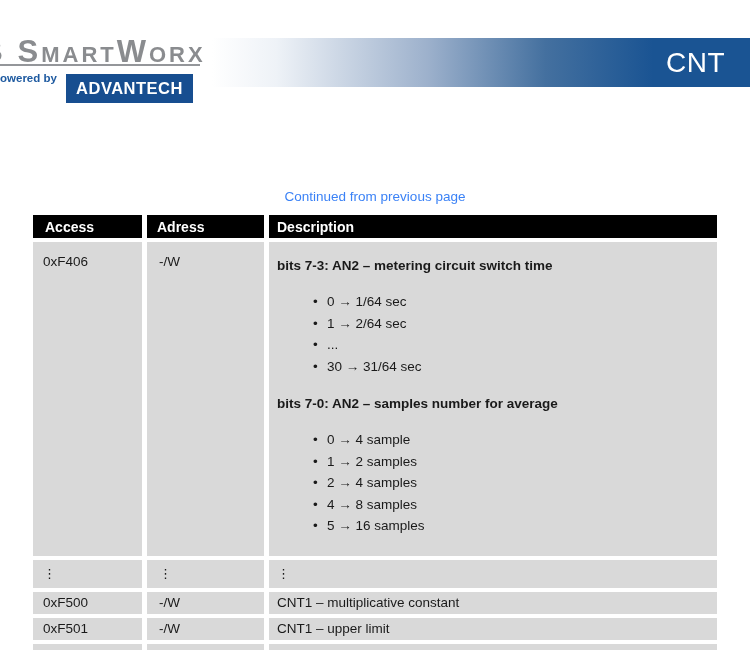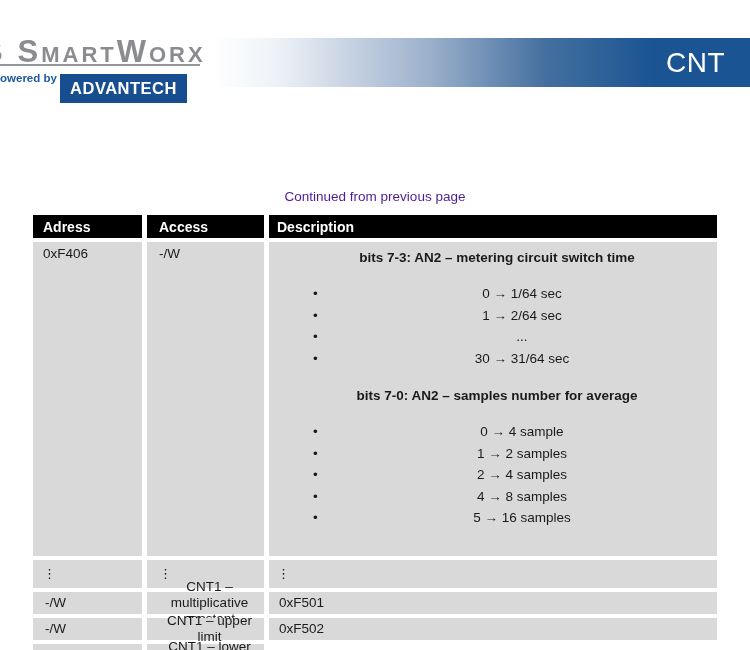--- a/index.html
+++ b/index.html
@@ -23,21 +23,21 @@
   .brand-rule{
     position:absolute;left:0;top:64px;
     width:200px;height:2px;background:#94969a;
   }
   .powered-by{
     position:absolute;left:-7px;top:72px;
     font-size:11.5px;font-weight:700;color:#1e5aa0;
     white-space:nowrap;
   }
   .advantech-box{
-    position:absolute;left:60px;top:74px;
+    position:absolute;left:66px;top:74px;
     width:127px;height:29px;
     background:#174e90;
     display:flex;align-items:center;justify-content:center;
   }
   .advantech-box span{
     color:#ffffff;font-weight:700;font-size:16.5px;letter-spacing:0.5px;
   }
   .header-bar{
     position:absolute;left:212px;top:38px;
     width:538px;height:49px;
@@ -45,41 +45,41 @@
     display:flex;align-items:center;justify-content:flex-end;
   }
   .page-tag{
     color:#ffffff;font-size:28px;letter-spacing:0.5px;
     padding-right:25px;
   }
 
   
   .continued-note{
     position:absolute;left:33px;top:189px;width:684px;
-    text-align:center;font-size:13.5px;color:#4c1d95;
+    text-align:center;font-size:13.5px;color:#3b82f6;
   }
 
   
   .reg-table{
     position:absolute;left:33px;top:215px;width:684px;
     display:grid;
     grid-template-columns:109px 117px 448px;
     column-gap:5px;row-gap:4px;
   }
   .cell{background:#d9d9d9;font-size:13.5px;line-height:16px;}
   .cell.th{
     background:#000000;color:#ffffff;font-weight:700;
     height:23px;display:flex;align-items:center;font-size:14px;
   }
   .c1{padding-left:10px;}
   .c2{padding-left:12px;}
-  .c3{padding-left:8px;text-align:center;}
+  .c3{padding-left:8px;}
   .row-sm{height:22px;display:flex;align-items:center;box-sizing:border-box;}
   .row-dots{height:28px;display:flex;align-items:center;box-sizing:border-box;font-size:13px;}
-  .row-big{height:314px;box-sizing:border-box;padding-top:4px;}
+  .row-big{height:314px;box-sizing:border-box;padding-top:12px;}
   .row-big p{margin:0;line-height:19px;padding-top:2px;font-weight:bold;}
   .row-big p.second{margin-top:15px;}
   .row-big ul{
     list-style:none;margin:16px 0 0 0;padding:0 0 0 36px;
   }
   .row-big ul li{
     line-height:21.5px;position:relative;padding-left:14px;
   }
   .row-big ul li::before{
     content:"\2022";position:absolute;left:0;top:0;
@@ -97,22 +97,22 @@
     <span>ADVANTECH</span>
   </div>
   <div class="header-bar">
     <span class="page-tag">CNT</span>
   </div>
 
   <div class="continued-note">Continued from previous page</div>
 
   <div class="reg-table">
 
+    <div class="cell th c2">Access</div>
     <div class="cell th c1">Adress</div>
-    <div class="cell th c2">Access</div>
     <div class="cell th c3">Description</div>
 
     <div class="cell c1 row-big">0xF406</div>
     <div class="cell c2 row-big">-/W</div>
     <div class="cell c3 row-big">
       <p>bits 7-3: AN2 – metering circuit switch time</p>
       <ul>
         <li>0 → 1/64 sec</li>
         <li>1 → 2/64 sec</li>
         <li>...</li>
@@ -125,20 +125,21 @@
         <li>2 → 4 samples</li>
         <li>4 → 8 samples</li>
         <li>5 → 16 samples</li>
       </ul>
     </div>
 
     <div class="cell c1 row-dots">⋮</div>
     <div class="cell c2 row-dots">⋮</div>
     <div class="cell c3 row-dots">⋮</div>
 
+    <div class="cell c1 row-sm">0xF500</div>
     <div class="cell c2 row-sm">-/W</div>
     <div class="cell c3 row-sm">CNT1 – multiplicative constant</div>
 
     <div class="cell c1 row-sm">0xF501</div>
     <div class="cell c2 row-sm">-/W</div>
     <div class="cell c3 row-sm">CNT1 – upper limit</div>
 
     <div class="cell c1 row-sm">0xF502</div>
     <div class="cell c2 row-sm">-/W</div>
     <div class="cell c3 row-sm">CNT1 – lower limit</div>

